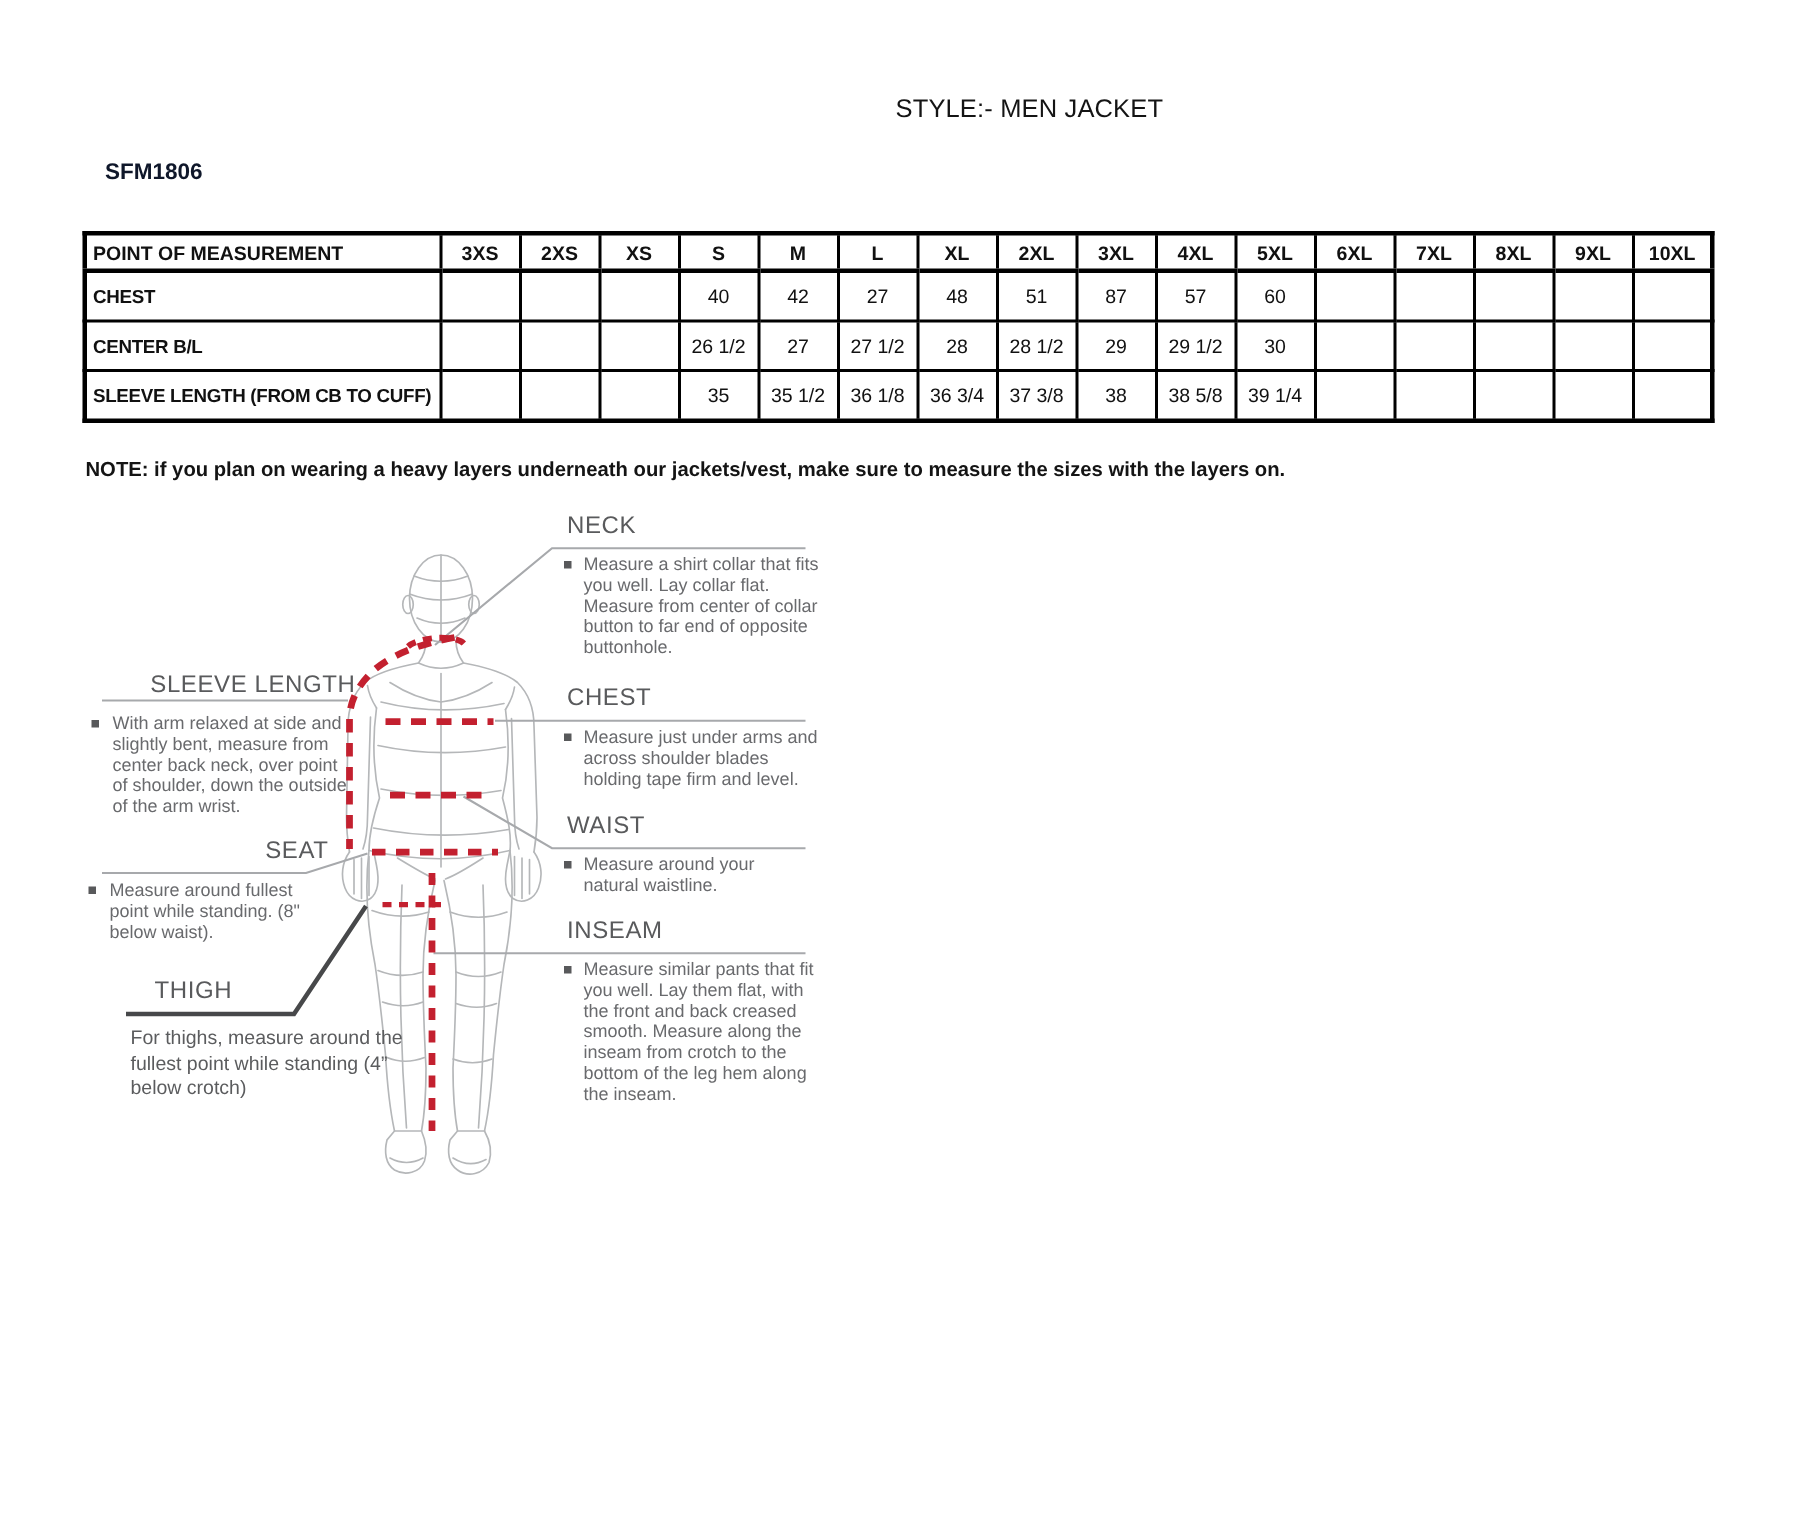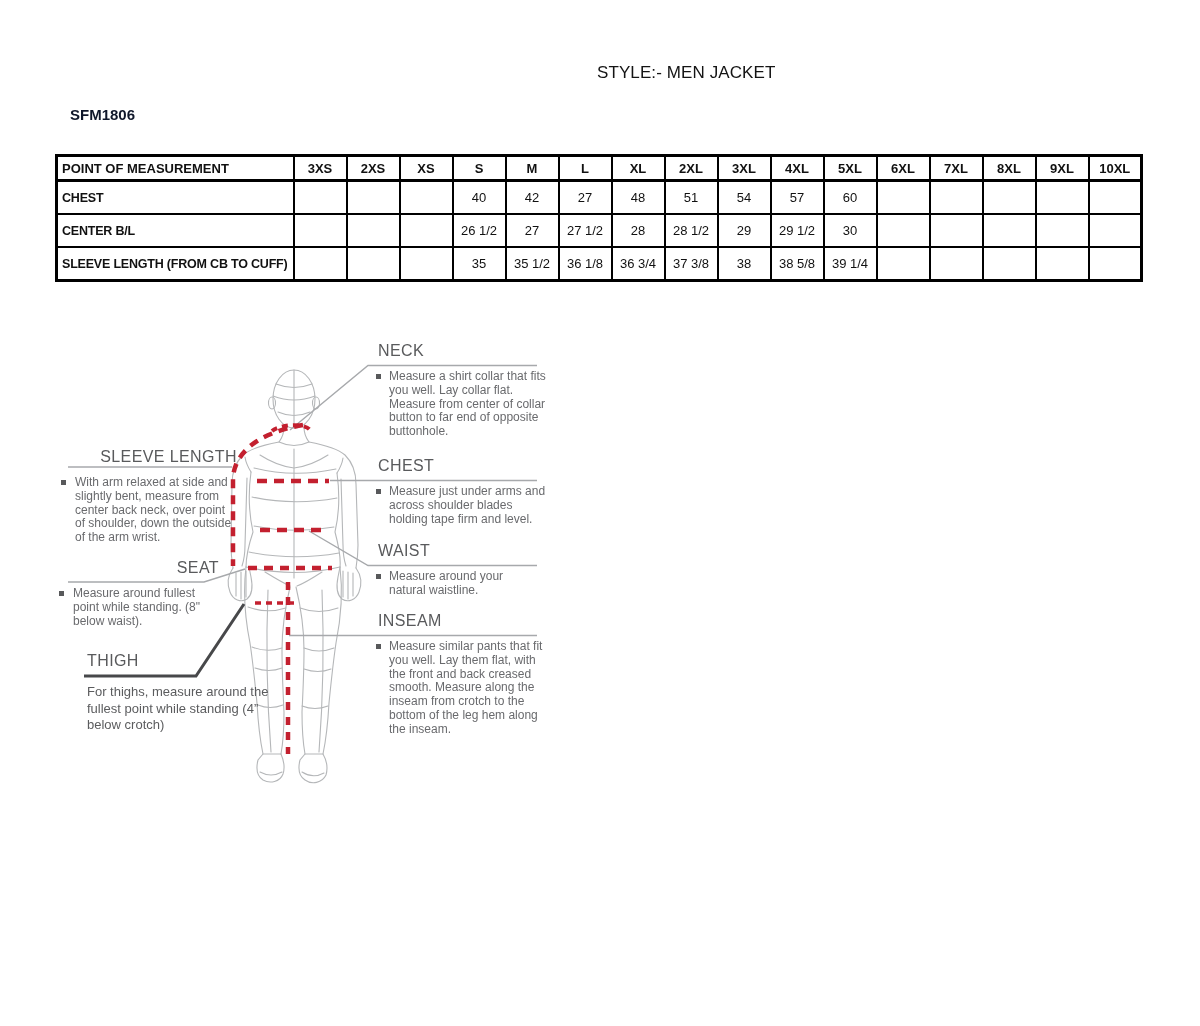--- a/index.html
+++ b/index.html
@@ -17,21 +17,21 @@
   table.size-chart{border:3px solid #000;}
   table.size-chart thead th{height:20px;font-size:13px;font-weight:bold;text-align:center;padding:1px 2px;}
   table.size-chart thead th.first{text-align:left;padding-left:4px;border-bottom:3px solid #000;}
   table.size-chart thead th{border-bottom:3px solid #000;}
   table.size-chart td{height:29px;font-size:13px;font-weight:normal;text-align:center;vertical-align:middle;}
   table.size-chart td.rowlabel{font-size:12.5px;font-weight:bold;text-align:left;padding-left:4px;letter-spacing:-0.2px;}
 
   .diagram-svg{position:absolute;left:0;top:0;pointer-events:none;}
 
   .guide{position:absolute;}
-  .gtitle{font-size:16px;line-height:19px;color:#595a5c;letter-spacing:.4px;white-space:nowrap;}
+  .gtitle{font-size:16px;line-height:19px;color:#595a5c;letter-spacing:.4px;white-space:nowrap;margin-left:16px;}
   .gdesc{display:flex;margin-top:10px;}
   .gdesc .sq{flex:0 0 13px;}
   .gdesc .sq i{display:block;width:5px;height:5px;background:#58595b;margin-top:4px;}
   .gtext{font-size:12px;line-height:13.8px;color:#696a6d;}
   .guide.right .gtitle{margin-left:2px;}
   .guide.left .gtitle{margin-left:10px;text-align:right;}
   .guide.left .gdesc .sq{flex:0 0 14px;}
   .guide.thigh .gdesc{margin-top:14px;}
   .guide.thigh .gtext{font-size:13px;line-height:16.5px;color:#5b5c5e;}
 </style>
@@ -89,21 +89,21 @@
           <tr>
             <td class="rowlabel">CHEST</td>
             <td></td>
             <td></td>
             <td></td>
             <td>40</td>
             <td>42</td>
             <td>27</td>
             <td>48</td>
             <td>51</td>
-            <td>54</td>
+            <td>87</td>
             <td>57</td>
             <td>60</td>
             <td></td>
             <td></td>
             <td></td>
             <td></td>
             <td></td>
           </tr>
           <tr>
             <td class="rowlabel">CENTER B/L</td>
@@ -140,20 +140,21 @@
             <td></td>
             <td></td>
             <td></td>
             <td></td>
             <td></td>
           </tr>
         </tbody>
       </table>
   </div>
 
+  <div class="note-line">NOTE: if you plan on wearing a heavy layers underneath our jackets/vest, make sure to measure the sizes with the layers on.</div>
 
   <svg class="diagram-svg" width="660" height="810" viewBox="0 0 660 810">
 
     <g stroke="#b5b7b9" stroke-width="1.1" fill="none" stroke-linecap="round">
 
       <ellipse cx="294" cy="399" rx="21" ry="29"></ellipse>
       <path d="M 294,370 V 428 M 273,396 Q 294,404 315,396 M 276,384 Q 294,391 312,384 M 278,412 Q 294,419 310,412"></path>
       <ellipse cx="272" cy="403" rx="3.5" ry="6"></ellipse>
       <ellipse cx="316" cy="403" rx="3.5" ry="6"></ellipse>
 

